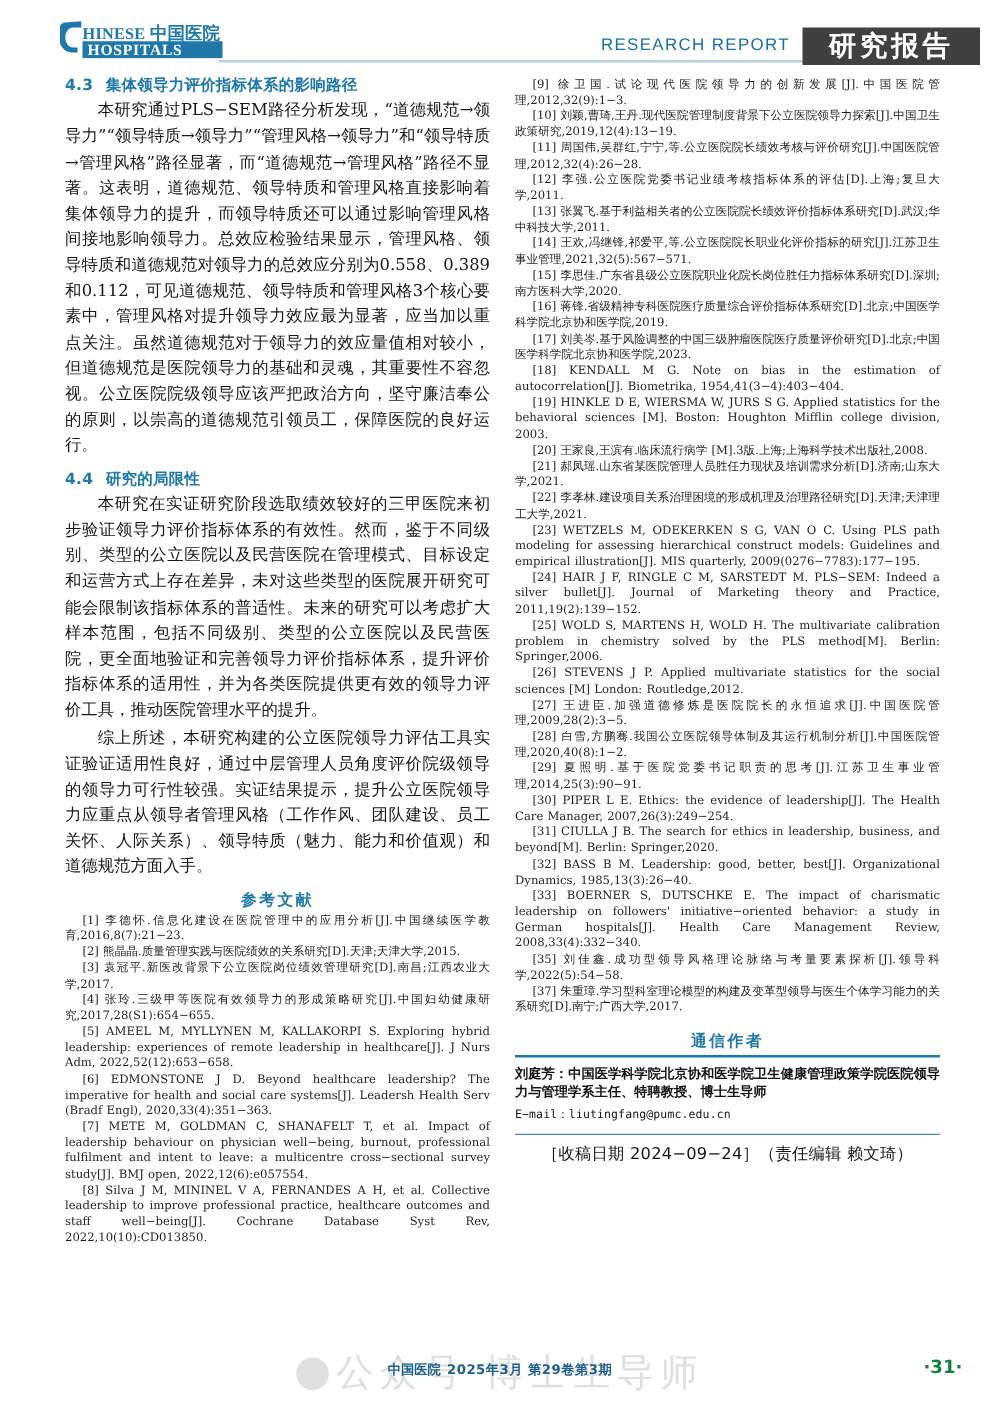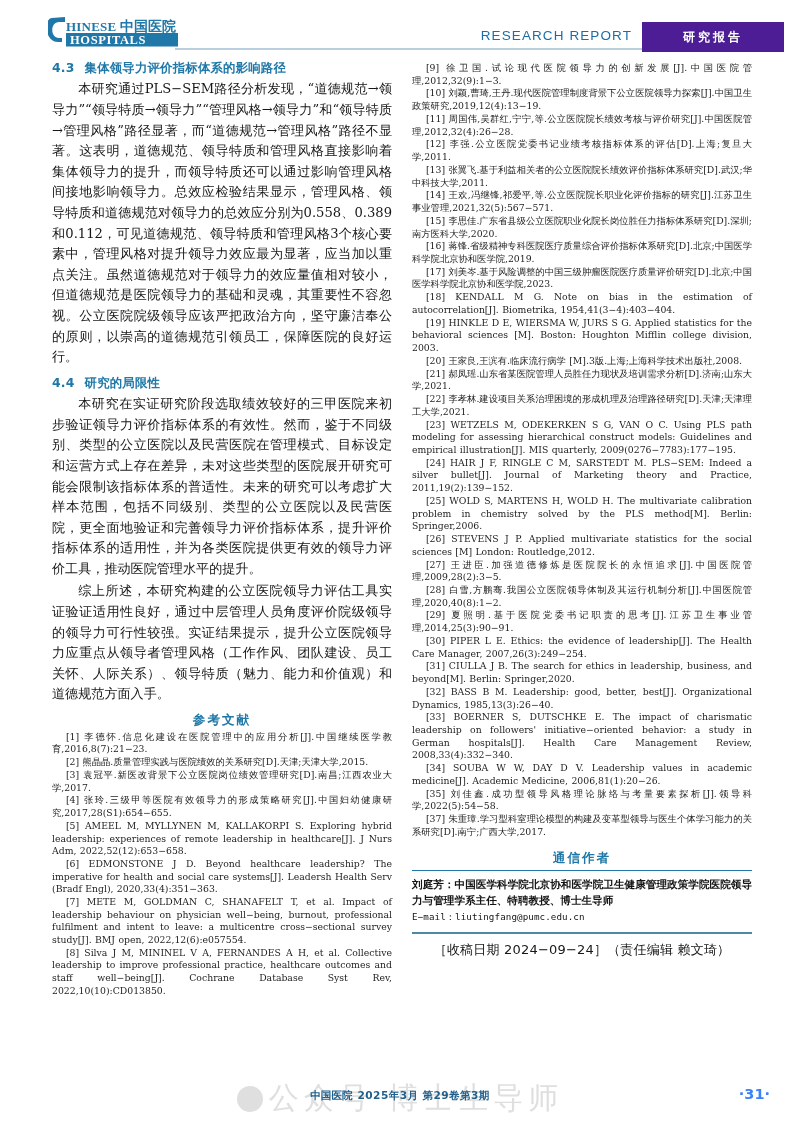--- a/index.html
+++ b/index.html
@@ -49,24 +49,24 @@
     letter-spacing: 1.1px;
     color: #1a6ea8;
     white-space: nowrap;
   }
   .header-cn-tab {
     position: absolute;
     right: 16px;
     top: 22px;
     width: 142px;
     height: 30px;
-    background: #4c1d95;
+    background: #404040;
     color: #ffffff;
     font-family: "DejaVu Sans", sans-serif;
-    font-size: 12px;
+    font-size: 22px;
     font-weight: bold;
     letter-spacing: 3px;
     display: flex;
     align-items: center;
     justify-content: center;
   }
 
   
   .col {
     position: absolute;
@@ -204,21 +204,21 @@
     margin-right: 5px;
     letter-spacing: 0px;
   }
   .footer-pageno {
     position: absolute;
     right: 30px;
     top: -3px;
     font-family: "DejaVu Sans", "Liberation Sans", sans-serif;
     font-size: 14.5px;
     font-weight: bold;
-    color: #3b82f6;
+    color: #15803d;
   }
   .watermark {
     position: absolute;
     left: 0;
     bottom: 0px;
     width: 800px;
     text-align: center;
     font-family: "DejaVu Sans", sans-serif;
     font-size: 30px;
     color: rgba(150,150,150,0.30);
@@ -309,21 +309,20 @@
     <li class="ref-item">[24] HAIR J F, RINGLE C M, SARSTEDT M. PLS−SEM: Indeed a silver bullet[J]. Journal of Marketing theory and Practice, 2011,19(2):139−152.</li>
     <li class="ref-item">[25] WOLD S, MARTENS H, WOLD H. The multivariate calibration problem in chemistry solved by the PLS method[M]. Berlin: Springer,2006.</li>
     <li class="ref-item">[26] STEVENS J P. Applied multivariate statistics for the social sciences [M] London: Routledge,2012.</li>
     <li class="ref-item">[27] 王进臣.加强道德修炼是医院院长的永恒追求[J].中国医院管理,2009,28(2):3−5.</li>
     <li class="ref-item">[28] 白雪,方鹏骞.我国公立医院领导体制及其运行机制分析[J].中国医院管理,2020,40(8):1−2.</li>
     <li class="ref-item">[29] 夏照明.基于医院党委书记职责的思考[J].江苏卫生事业管理,2014,25(3):90−91.</li>
     <li class="ref-item">[30] PIPER L E. Ethics: the evidence of leadership[J]. The Health Care Manager, 2007,26(3):249−254.</li>
     <li class="ref-item">[31] CIULLA J B. The search for ethics in leadership, business, and beyond[M]. Berlin: Springer,2020.</li>
     <li class="ref-item">[32] BASS B M. Leadership: good, better, best[J]. Organizational Dynamics, 1985,13(3):26−40.</li>
     <li class="ref-item">[33] BOERNER S, DUTSCHKE E. The impact of charismatic leadership on followers' initiative−oriented behavior: a study in German hospitals[J]. Health Care Management Review, 2008,33(4):332−340.</li>
-    <li class="ref-item">[34] SOUBA W W, DAY D V. Leadership values in academic medicine[J]. Academic Medicine, 2006,81(1):20−26.</li>
     <li class="ref-item">[35] 刘佳鑫.成功型领导风格理论脉络与考量要素探析[J].领导科学,2022(5):54−58.</li>
     <li class="ref-item">[37] 朱重璋.学习型科室理论模型的构建及变革型领导与医生个体学习能力的关系研究[D].南宁;广西大学,2017.</li>
   </ul>
 
   <div class="corr-title">通信作者</div>
   <div class="corr-rule"></div>
   <div class="corr-body">
     <p class="corr-line">刘庭芳：中国医学科学院北京协和医学院卫生健康管理政策学院医院领导力与管理学系主任、特聘教授、博士生导师</p>
     <p class="corr-email">E−mail：liutingfang@pumc.edu.cn</p>
   </div>

